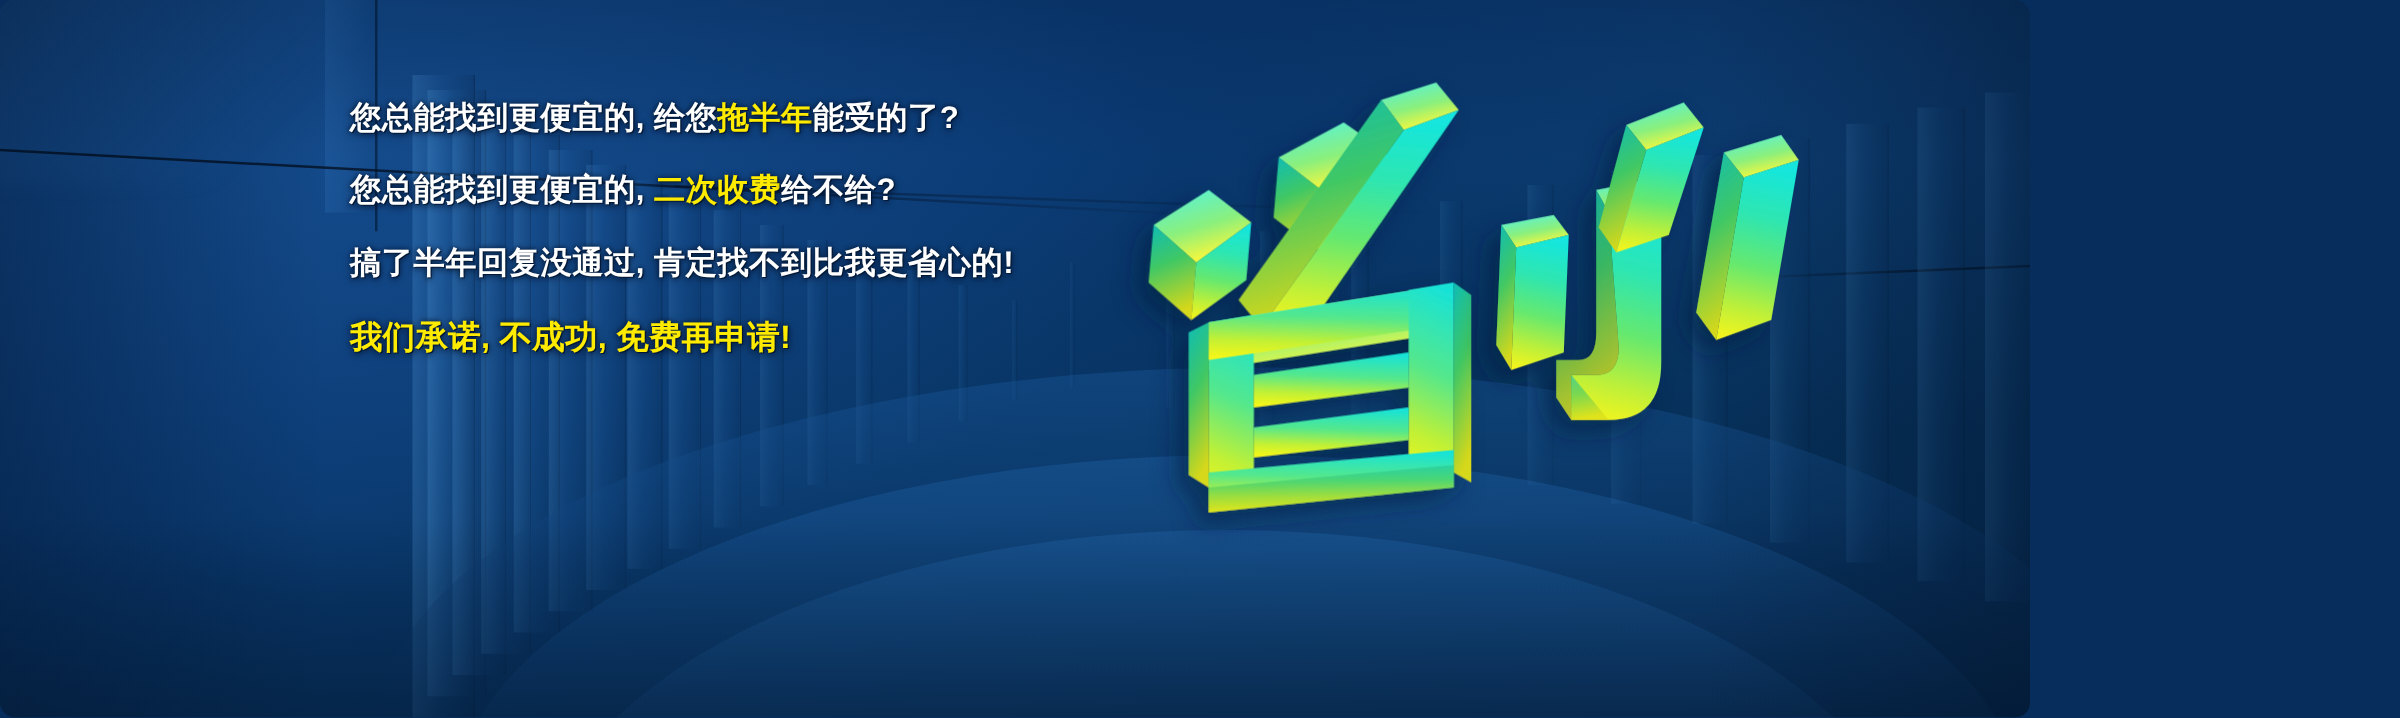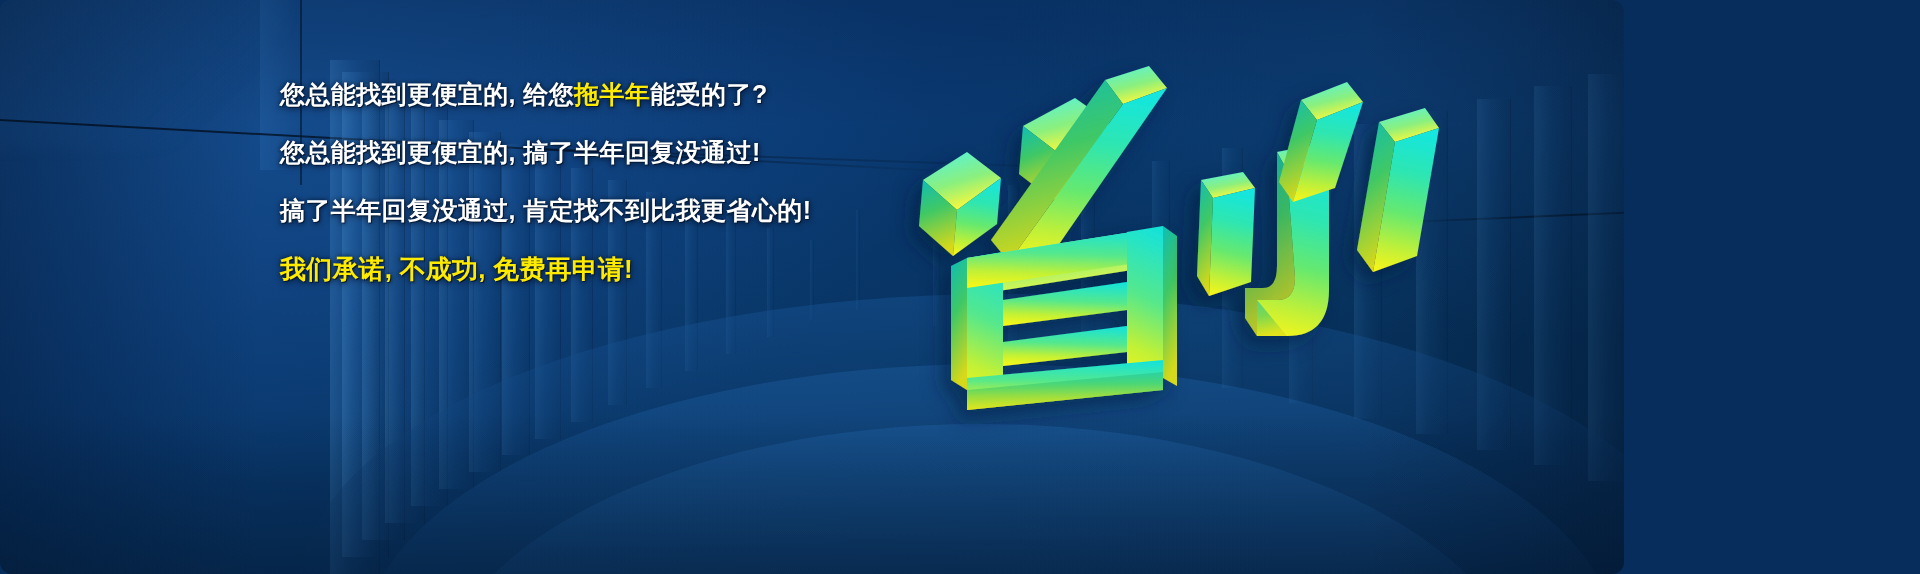--- a/index.html
+++ b/index.html
@@ -191,24 +191,24 @@
 
     <div class="vignette"></div>
   </div>
 
   <div id="copy">
 
     <div class="line">
       <span>您总能找到更便宜的, 给您</span><span class="hl">拖半年</span><span>能受的了?</span>
     </div>
 
-
     <div class="line">
-      <span>您总能找到更便宜的, 搞了半年回复没通过!</span>
+      <span>您总能找到更便宜的, </span><span class="hl">二次收费</span><span>给不给?</span>
     </div>
+
 
     <div class="line">
       <span>搞了半年回复没通过, 肯定找不到比我更省心的!</span>
     </div>
 
     <div class="line promise">我们承诺, 不成功, 免费再申请!</div>
   </div>
 
   <div id="logo">
     <svg viewBox="0 0 560 350" xmlns="http://www.w3.org/2000/svg" aria-hidden="true">

